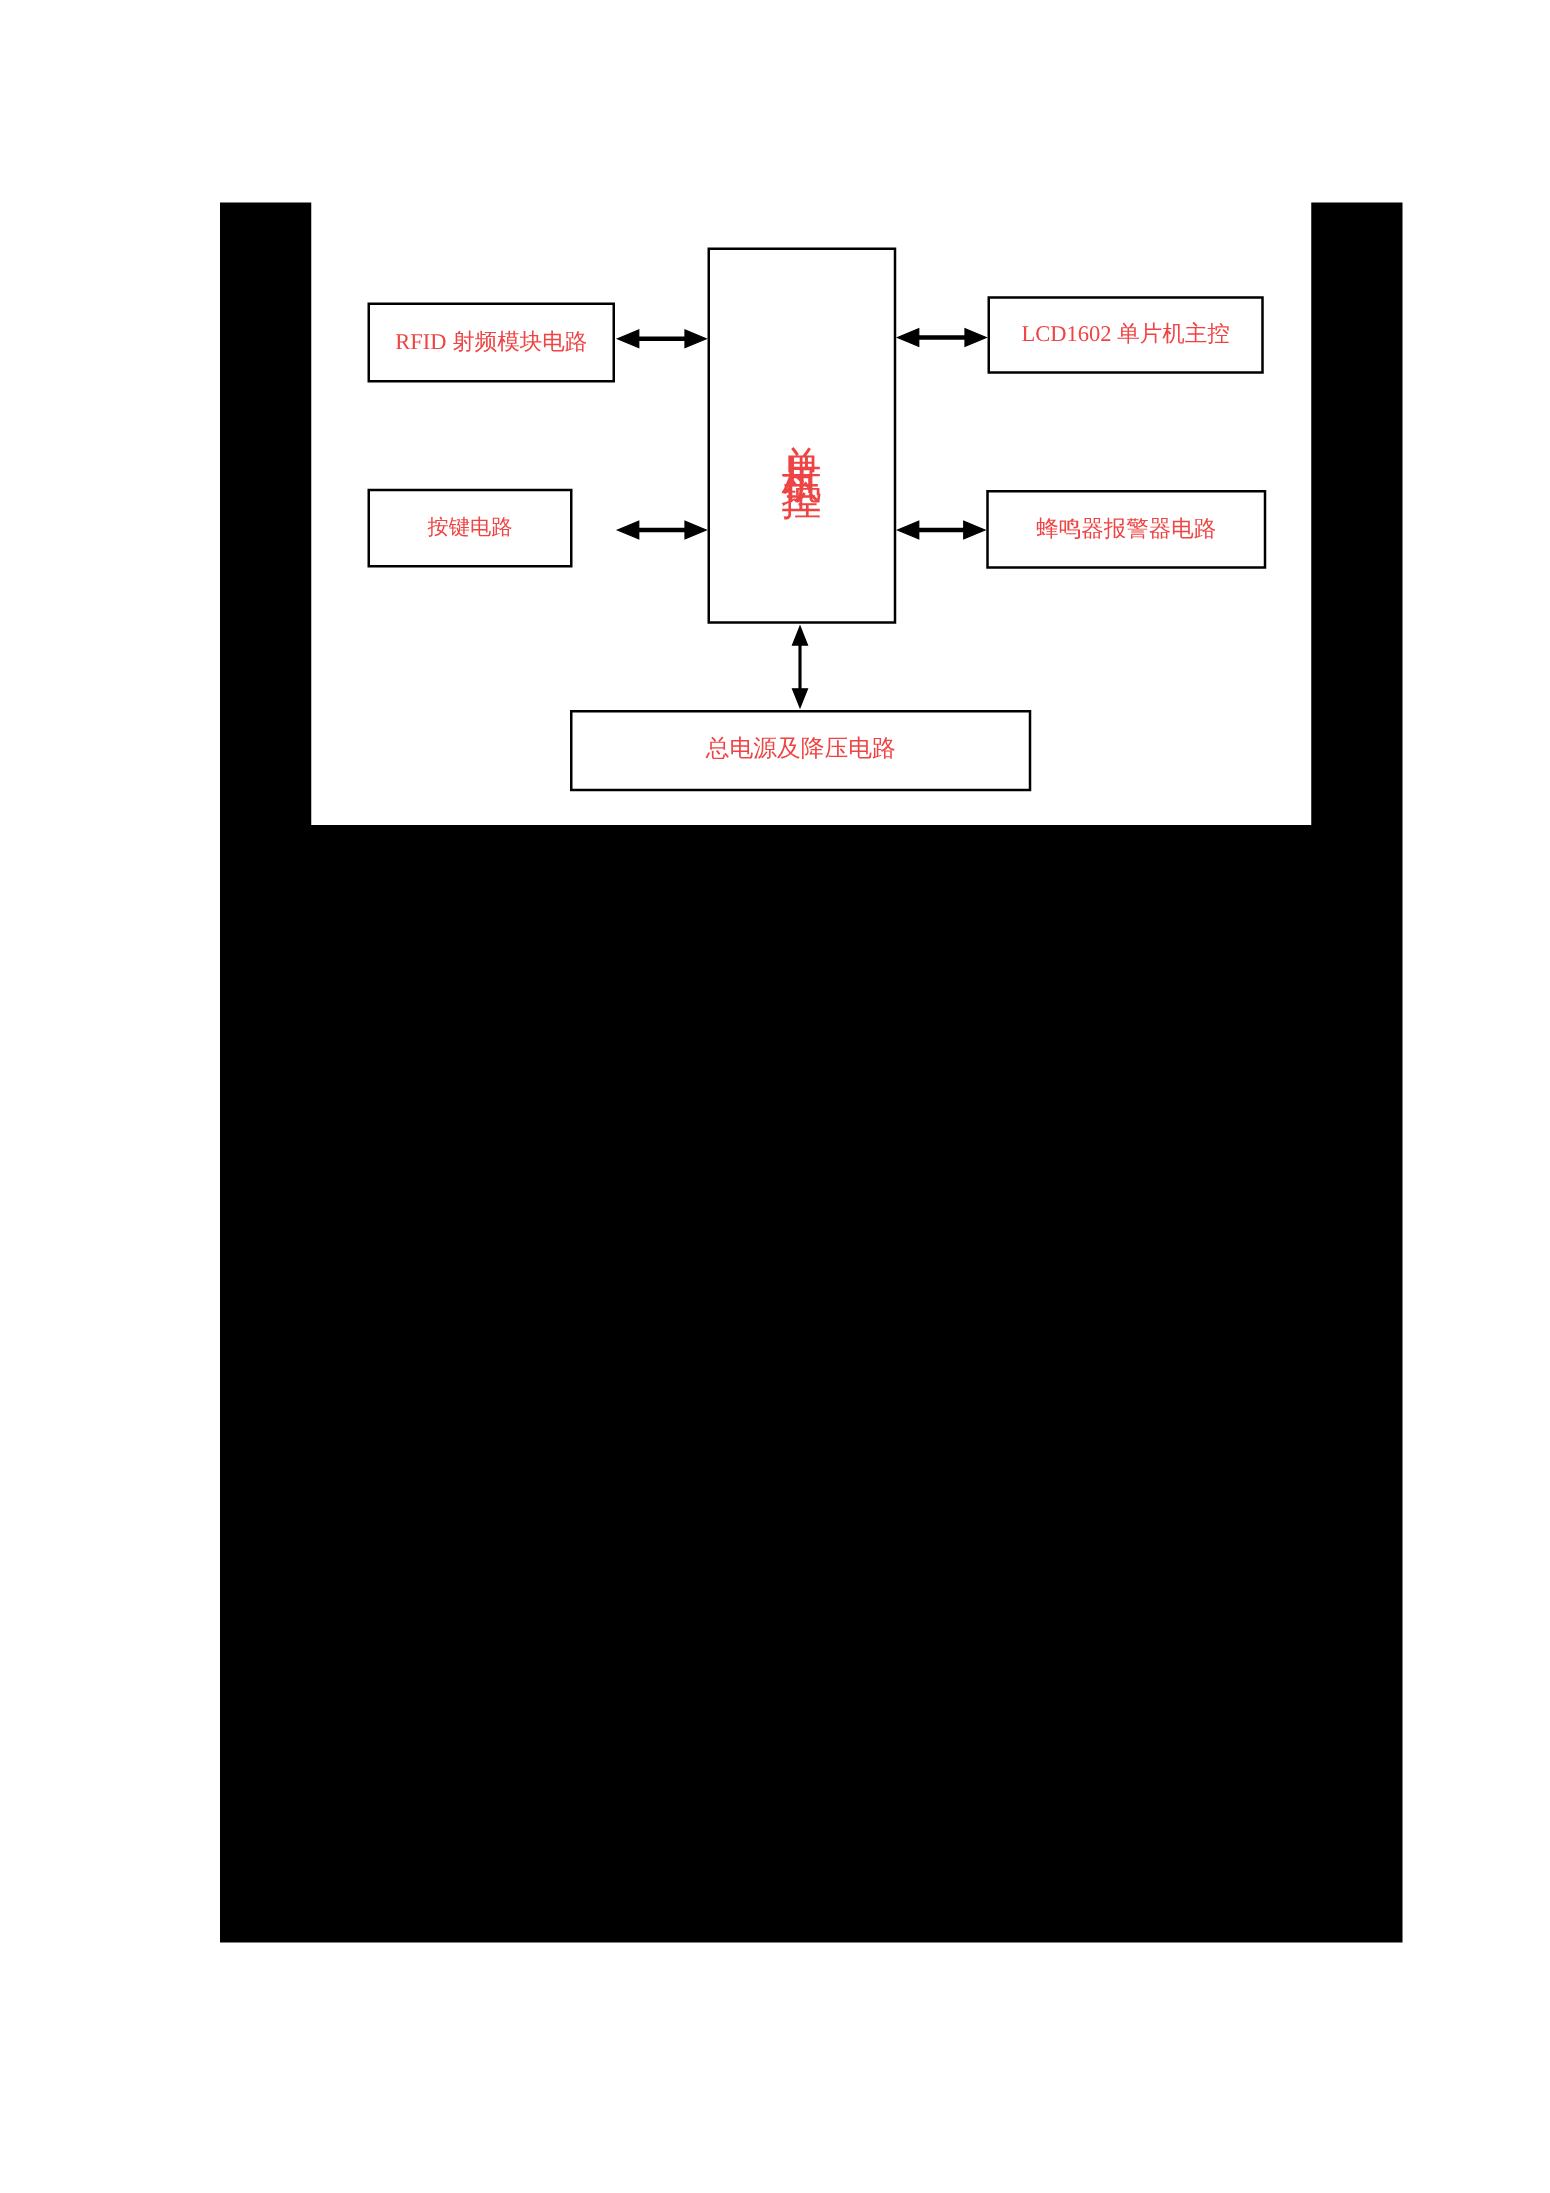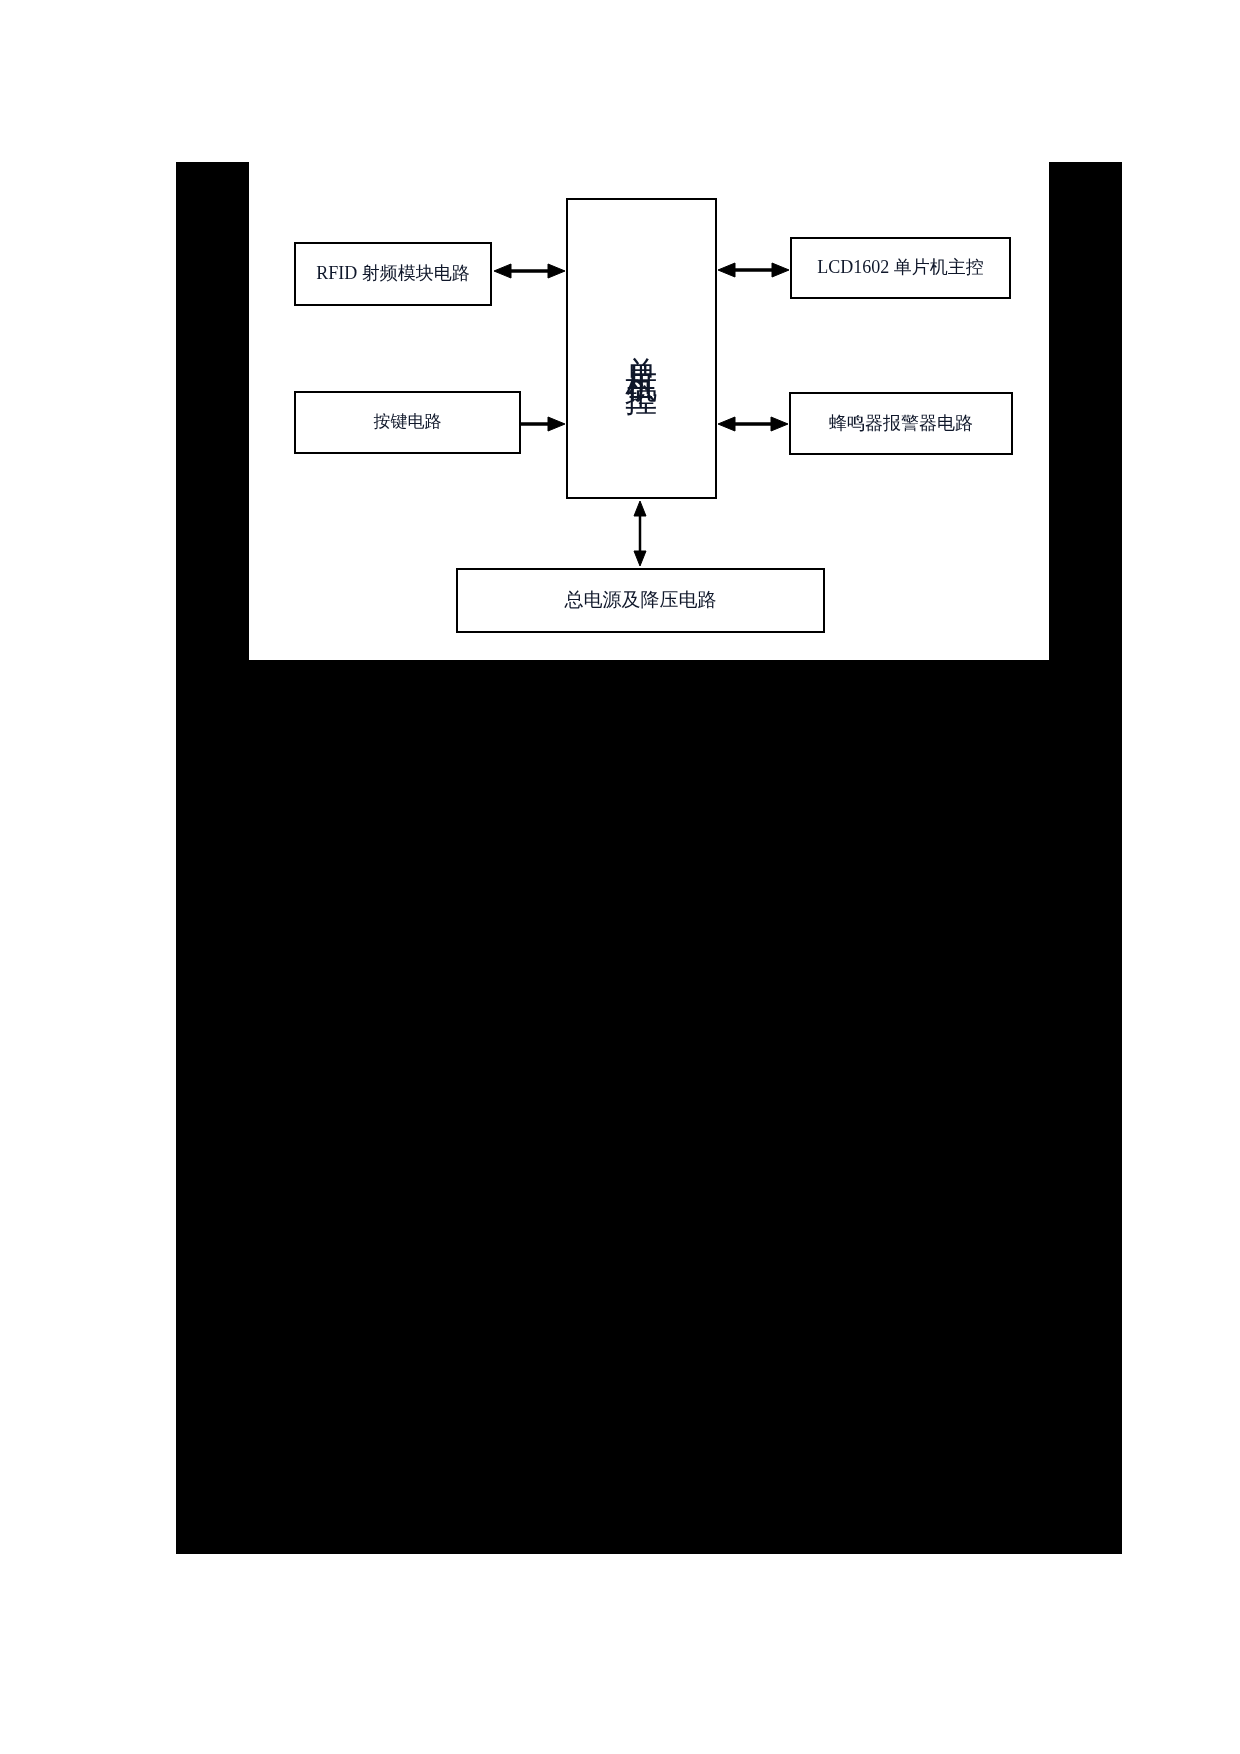--- a/index.html
+++ b/index.html
@@ -2,37 +2,37 @@
 <html><head>
 <meta charset="utf-8">
 <style>
   html, body { margin: 0; padding: 0; background: #ffffff; }
   #page {
     position: relative;
     width: 1240px;
     height: 1754px;
     background: #ffffff;
     font-family: "Liberation Serif", "DejaVu Serif", serif;
-    color: #0f172a;
+    color: #ef4444;
     overflow: hidden;
   }
   .black-shape { position: absolute; background: #000000; }
   .dbox {
     position: absolute;
     box-sizing: border-box;
     border: 2px solid #000000;
     background: #ffffff;
     display: flex;
     align-items: center;
     justify-content: center;
     text-align: center;
   }
   .dbox .lbl { line-height: 1.2; white-space: nowrap; }
   #rfid-box   { left: 294px; top: 242px; width: 198px; height: 64px; font-size: 18px; }
-  #key-box    { left: 294px; top: 391px; width: 227px; height: 63px; font-size: 17px; }
+  #key-box    { left: 294px; top: 391px; width: 164px; height: 63px; font-size: 17px; }
   #mcu-box    { left: 566px; top: 198px; width: 151px; height: 301px; font-size: 32px; }
   #lcd-box    { left: 790px; top: 237px; width: 221px; height: 62px; font-size: 18px; }
   #buzzer-box { left: 789px; top: 392px; width: 224px; height: 63px; font-size: 18px; }
   #power-box  { left: 456px; top: 568px; width: 369px; height: 65px; font-size: 19px; }
   #mcu-box .lbl {
     writing-mode: vertical-lr;
     text-orientation: upright;
     letter-spacing: 7px;
     white-space: nowrap;
   }

